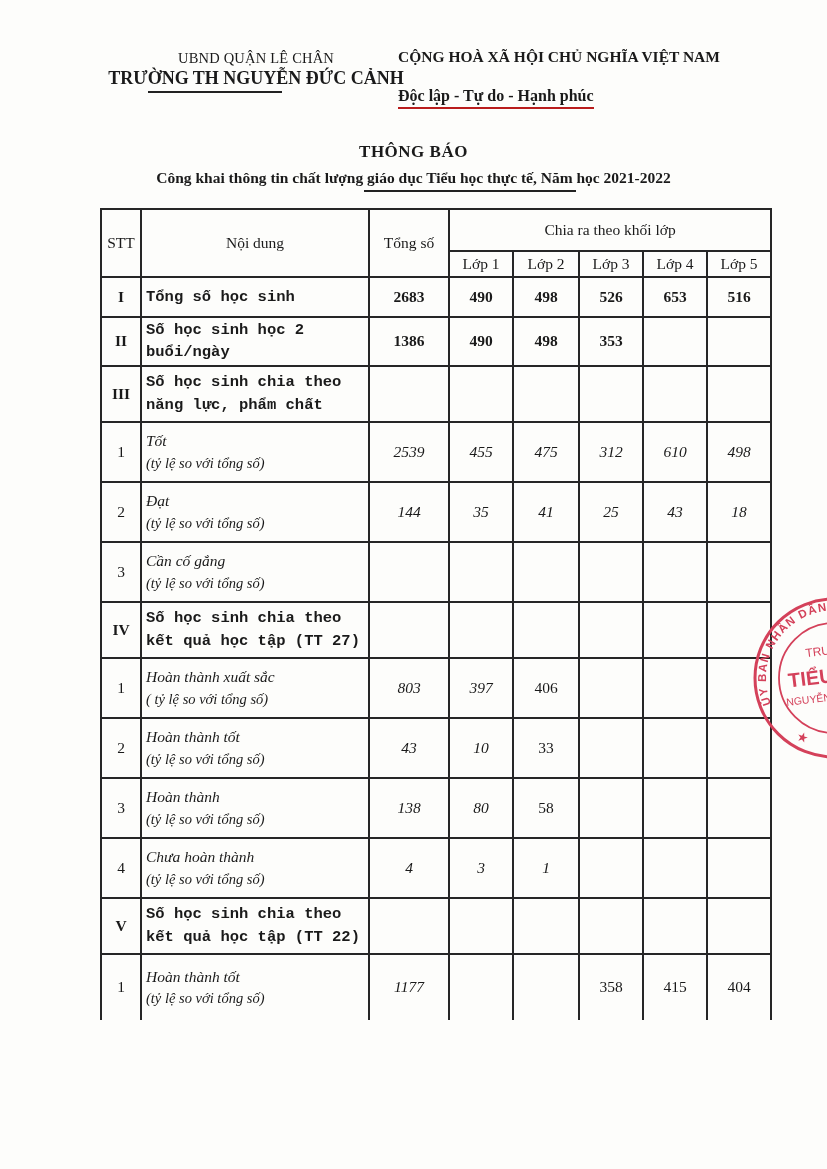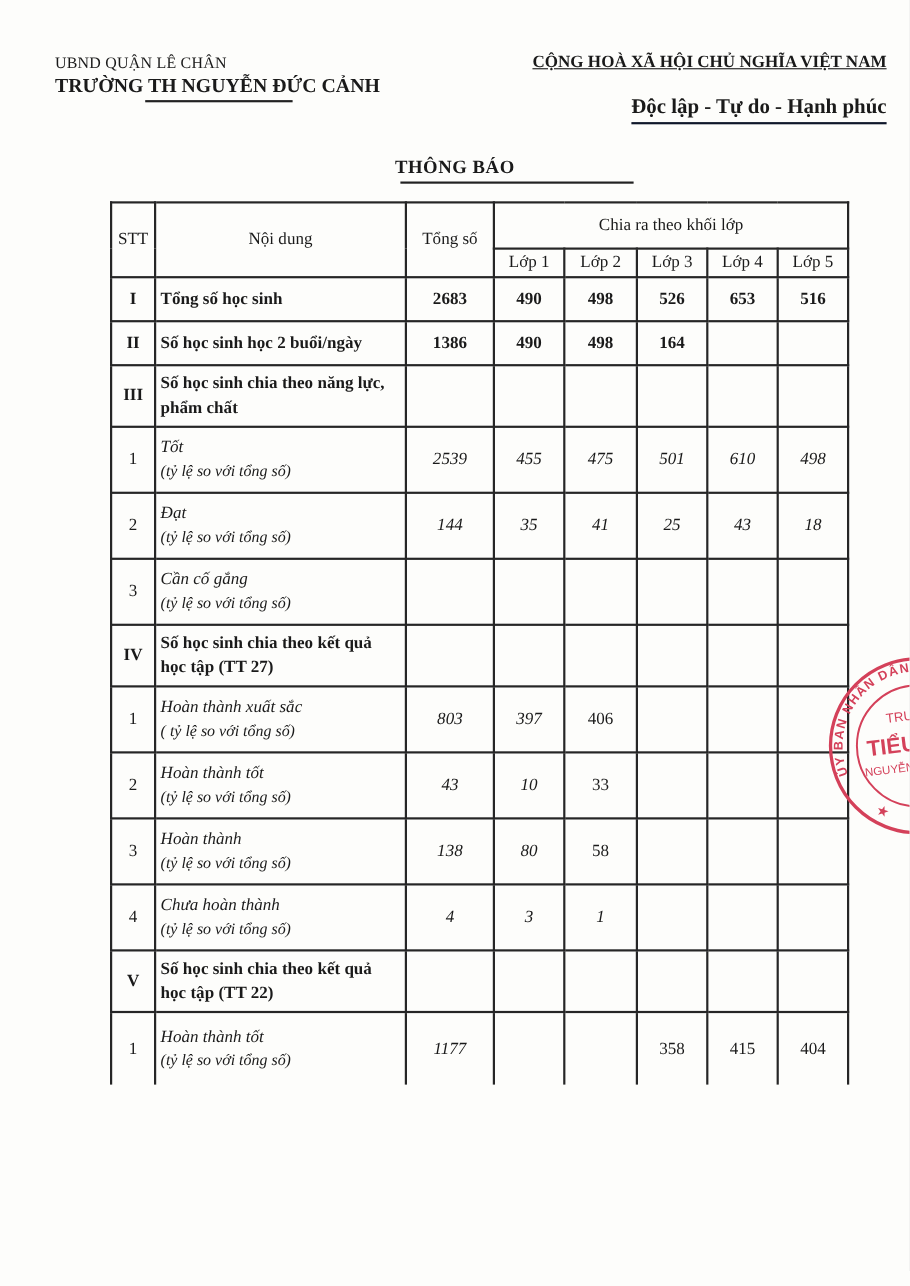--- a/index.html
+++ b/index.html
@@ -7,28 +7,28 @@
     position:relative;
     width:827px;height:1169px;
     margin:0 auto;
     background:#fdfdfb;
     overflow:hidden;
     font-family:"Liberation Serif","DejaVu Serif",serif;
     color:#1a1a1a;
   }
   
   .hdr{position:relative;height:120px;}
-  .hdr-left{position:absolute;left:50px;top:50px;width:380px;text-align:left;}
+  .hdr-left{position:absolute;left:66px;top:50px;width:380px;text-align:center;}
   .hdr-left .l1{font-size:14.5px;letter-spacing:.2px;}
   .hdr-left .l2{font-size:18px;font-weight:bold;margin-top:1px;}
   .hdr-left .uline{width:134px;height:2px;background:#222;margin-top:2px;margin-left:82px;}
-  .hdr-right{position:absolute;left:398px;top:48px;width:408px;text-align:right;text-decoration:underline;}
+  .hdr-right{position:absolute;left:398px;top:48px;width:408px;text-align:left;}
   .hdr-right .l1{font-size:15.5px;font-weight:bold;}
-  .hdr-right .l2{display:inline-block;font-size:19px;font-weight:bold;margin-top:3px;
-                 border-bottom:2px solid #0f172a;padding-bottom:2px;}
+  .hdr-right .l2{display:inline-block;font-size:16px;font-weight:bold;margin-top:3px;
+                 border-bottom:2px solid #b91c1c;padding-bottom:2px;}
   
   .title{margin-top:22px;text-align:center;font-size:17px;font-weight:bold;letter-spacing:.5px;}
   .subtitle{margin-top:7px;text-align:center;font-size:15.5px;font-weight:bold;}
   .sub-uline{width:212px;height:2px;background:#222;margin:3px auto 0;transform:translateX(56px);}
   
   table.rep{
     border-collapse:collapse;table-layout:fixed;
     width:670px;margin:46px 0 0 100px;
     font-size:15.5px;
   }
@@ -36,21 +36,21 @@
     border:2px solid #262626;
     padding:1px 4px;
     overflow:hidden;
   }
   table.rep thead th{font-weight:normal;text-align:center;font-size:15.5px;}
   tr.h1{height:42px;}
   tr.h2{height:26px;}
   td.stt{text-align:center;vertical-align:middle;}
   td.stt.b{font-weight:bold;}
   td.lbl{vertical-align:middle;padding-left:6px;line-height:1.45;}
-  td.lbl .b{font-weight:bold;}
+  td.lbl .b{font-weight:bold;font-family:Liberation Mono, monospace;}
   td.lbl .it{font-style:italic;}
   td.lbl .sub{font-style:italic;font-size:14.5px;}
   td.val{text-align:center;vertical-align:middle;}
   td.val.b{font-weight:bold;border-radius:20px;}
   td.val.it{font-style:italic;}
   tr.r-main{height:40px;}
   tr.r-section{height:56px;}
   tr.r-item{height:60px;}
   tr.last{height:66px;}
   tr.last td{border-bottom:none;}
@@ -72,20 +72,21 @@
       <div class="l2">TRƯỜNG TH NGUYỄN ĐỨC CẢNH</div>
       <div class="uline"></div>
     </div>
     <div class="hdr-right">
       <div class="l1">CỘNG HOÀ XÃ HỘI CHỦ NGHĨA VIỆT NAM</div><br>
       <span class="l2">Độc lập - Tự do - Hạnh phúc</span>
     </div>
   </div>
 
   <div class="title">THÔNG BÁO</div>
+  <div class="subtitle">Công khai thông tin chất lượng giáo dục Tiểu học thực tế, Năm học 2021-2022</div>
   <div class="sub-uline"></div>
 
   <table class="rep">
     <colgroup>
       <col style="width:40px">
         <col style="width:228px">
         <col style="width:80px">
       <col style="width:64px">
         <col style="width:66px">
         <col style="width:64px">
@@ -121,21 +122,21 @@
           <td class="val b">516</td>
         </tr>
         <tr class="r-main">
           <td class="stt b">II</td>
           <td class="lbl">
             <div class="b">Số học sinh học 2 buổi/ngày</div>
           </td>
           <td class="val b">1386</td>
           <td class="val b">490</td>
           <td class="val b">498</td>
-          <td class="val b">164</td>
+          <td class="val b">353</td>
           <td class="val b"></td>
           <td class="val b"></td>
         </tr>
         <tr class="r-section">
           <td class="stt b">III</td>
           <td class="lbl">
             <div class="b">Số học sinh chia theo năng lực, phẩm chất</div>
           </td>
           <td class="val"></td>
           <td class="val"></td>
@@ -146,21 +147,21 @@
         </tr>
         <tr class="r-item">
           <td class="stt">1</td>
           <td class="lbl">
             <div class="it">Tốt</div>
             <div class="sub">(tỷ lệ so với tổng số)</div>
           </td>
           <td class="val it">2539</td>
           <td class="val it">455</td>
           <td class="val it">475</td>
-          <td class="val it">501</td>
+          <td class="val it">312</td>
           <td class="val it">610</td>
           <td class="val it">498</td>
         </tr>
         <tr class="r-item">
           <td class="stt">2</td>
           <td class="lbl">
             <div class="it">Đạt</div>
             <div class="sub">(tỷ lệ so với tổng số)</div>
           </td>
           <td class="val it">144</td>

